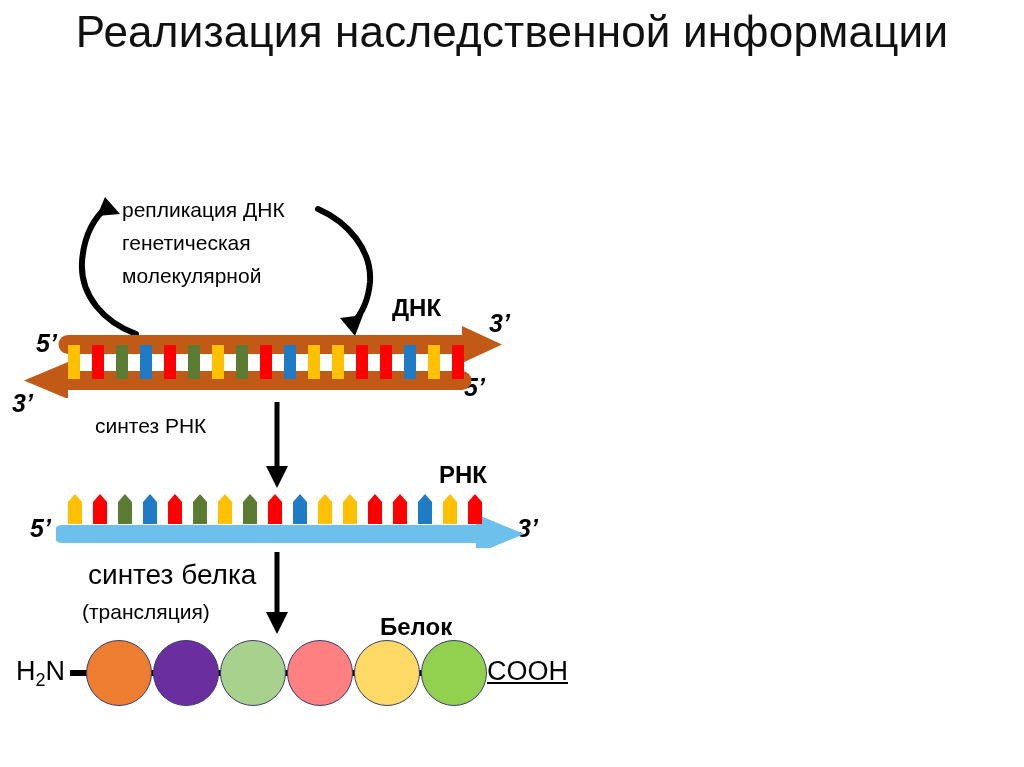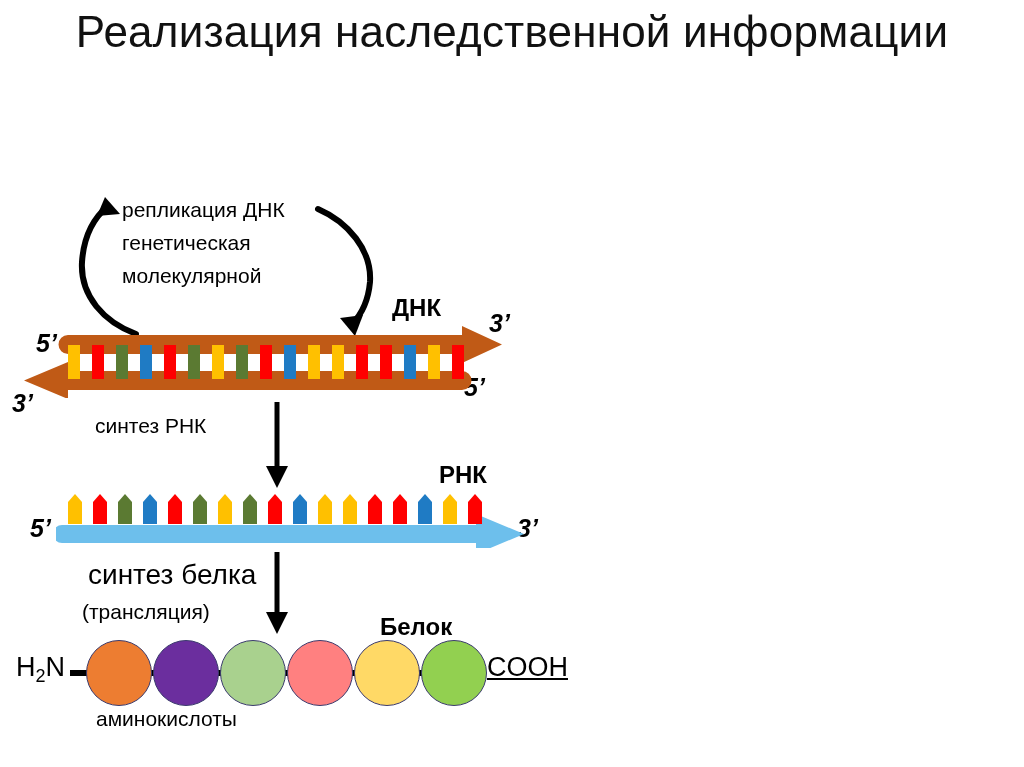--- a/index.html
+++ b/index.html
@@ -171,21 +171,21 @@
     width: 66px;
     height: 66px;
     border-radius: 50%;
     border: 1.5px solid #3b3b6d;
     box-sizing: border-box;
   }
   .hn, .cooh {
     position: absolute;
     top: 13px;
     font-size: 27px;
-    line-height: 28px;
+    line-height: 36px;
     font-weight: 400;
     color: #000;
     white-space: nowrap;
   }
   .hn  { left: 4px; }
   .hn sub { font-size: 18px; }
   .cooh { left: 475px; text-decoration: underline; }
 </style>
 </head>
 <body>
@@ -340,15 +340,14 @@
         <div class="aa" style="background: rgb(237, 125, 49); left: 74px;"></div>
         <div class="aa" style="background: rgb(107, 46, 158); left: 141px;"></div>
         <div class="aa" style="background: rgb(169, 209, 142); left: 208px;"></div>
         <div class="aa" style="background: rgb(255, 128, 128); left: 275px;"></div>
         <div class="aa" style="background: rgb(255, 217, 102); left: 342px;"></div>
         <div class="aa" style="background: rgb(146, 208, 80); left: 409px;"></div>
       </div>
     <div class="cooh">COOH</div>
   </div>
 
-  <div class="lbl" style="left:96px; top:706px; font-size:21px;">аминокислоты</div>
 
 </div>
 
 </body></html>

